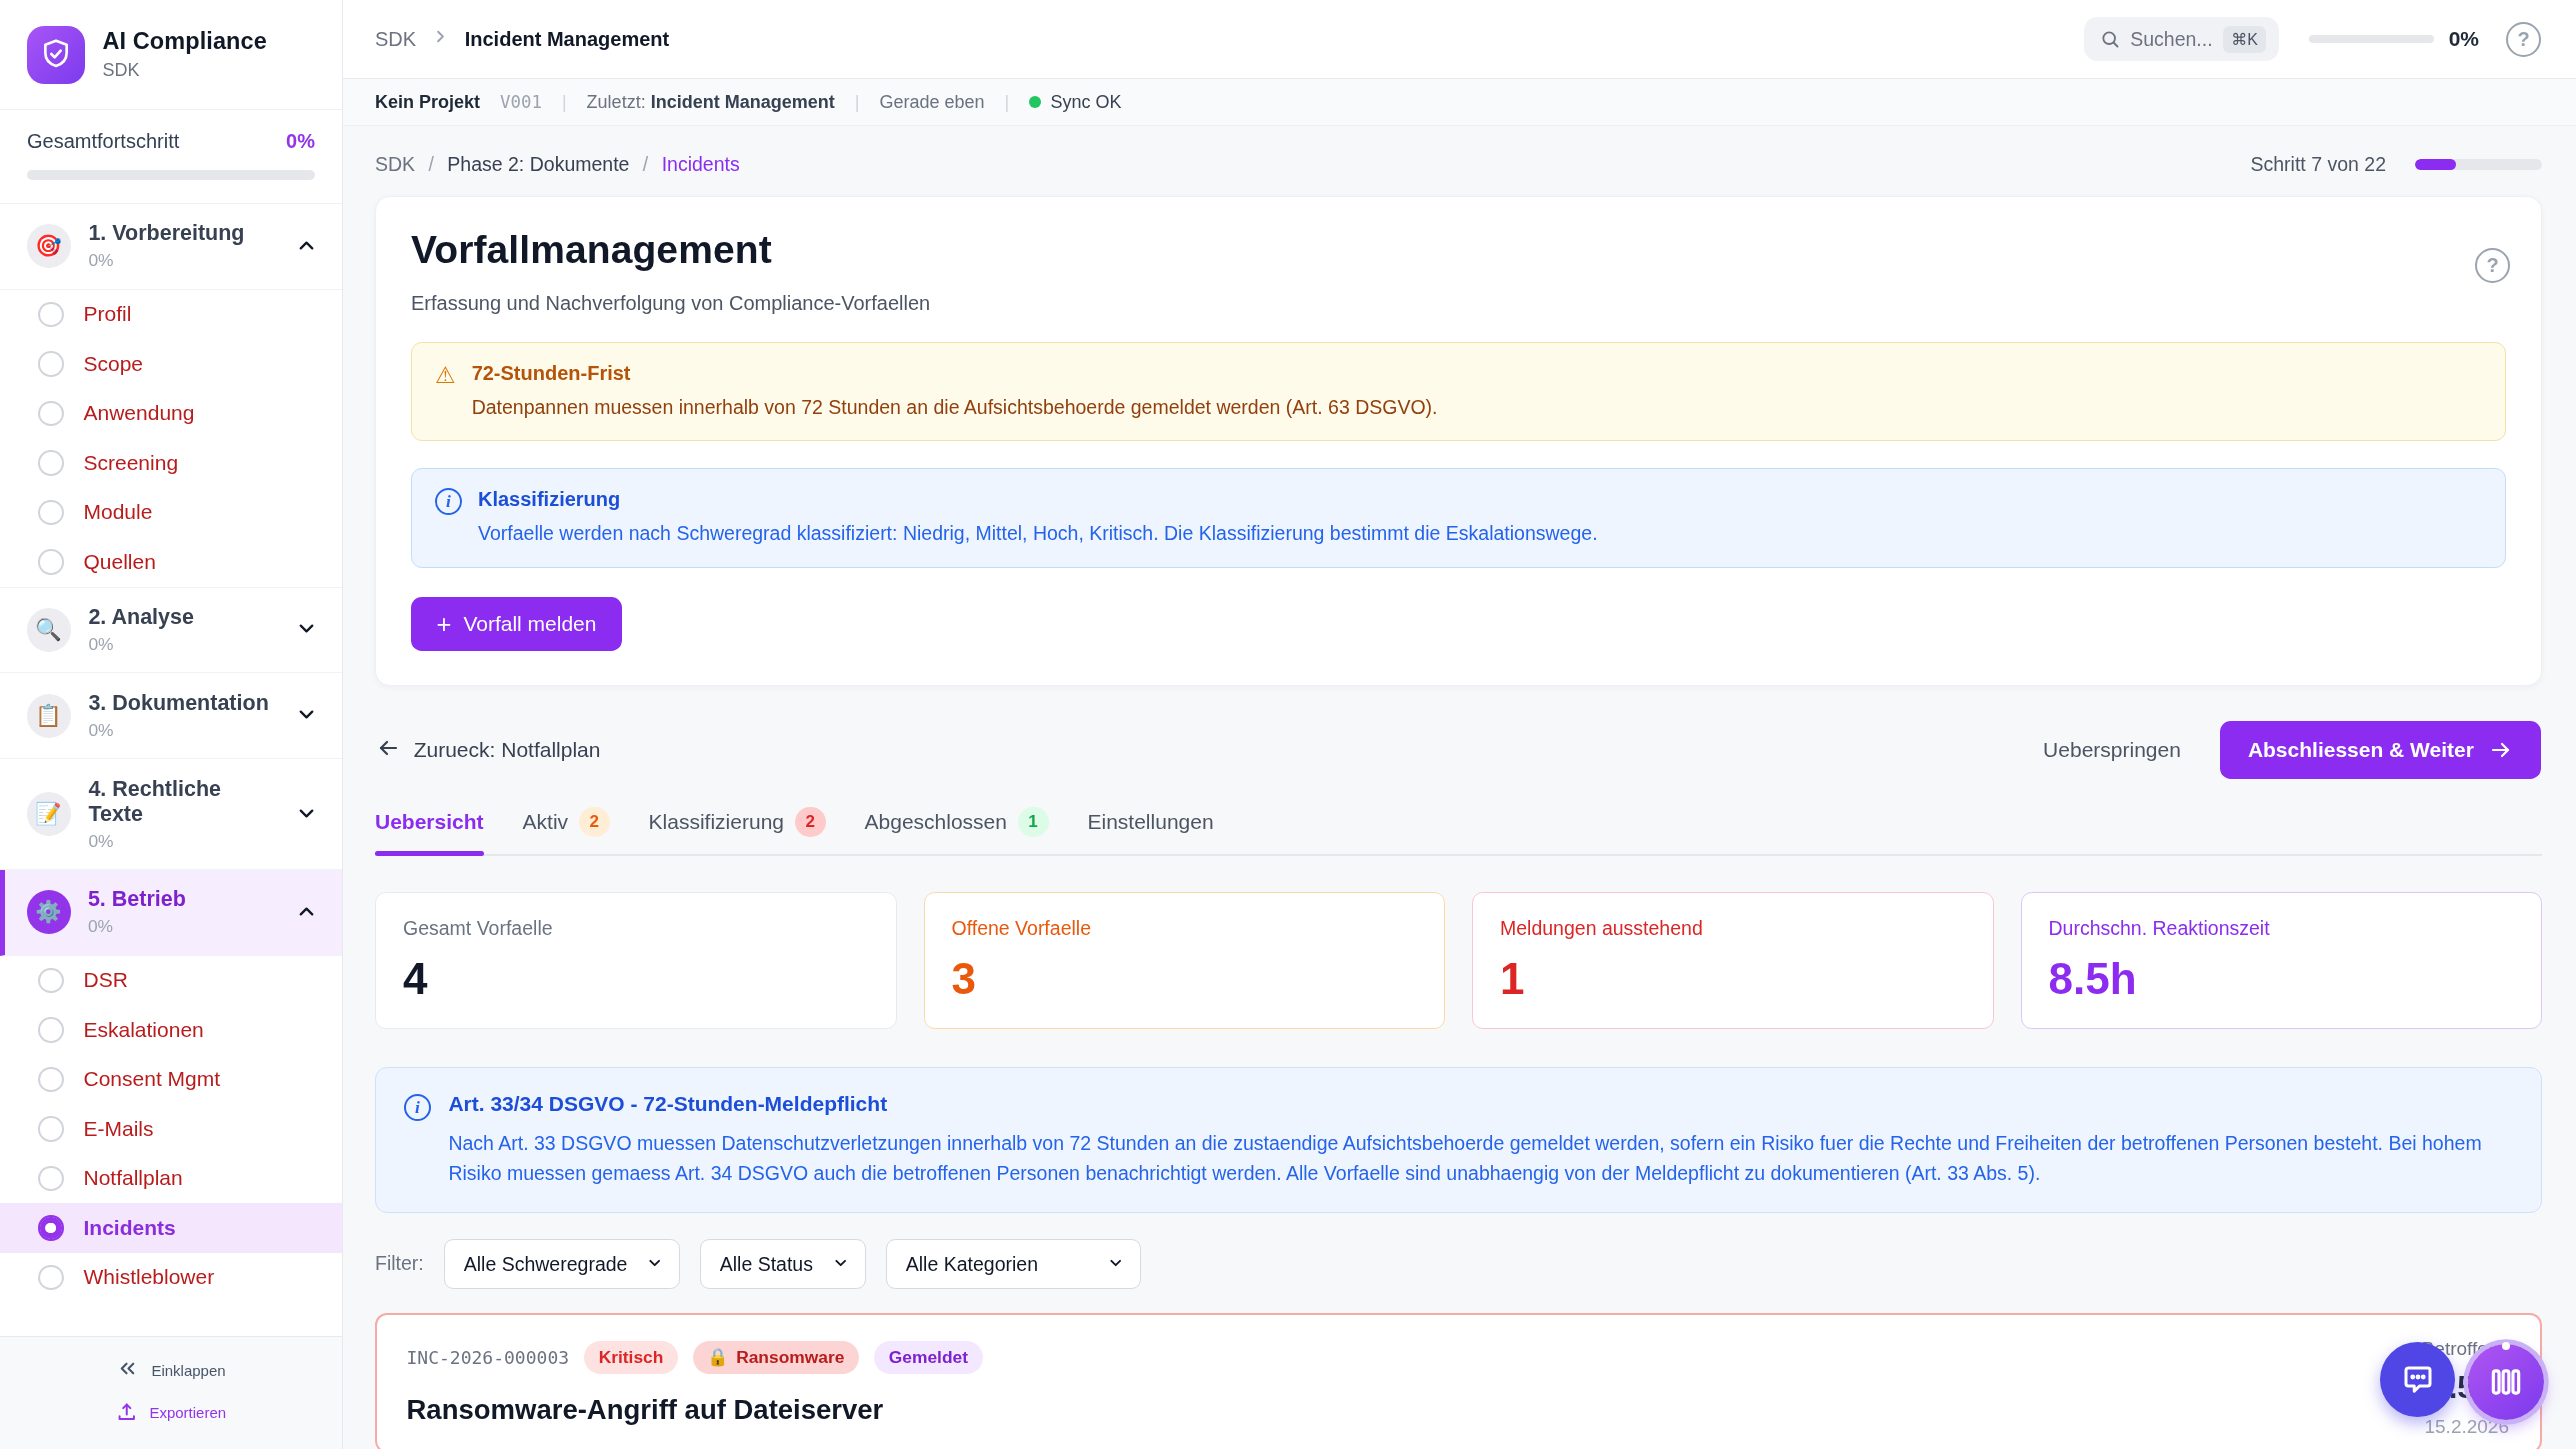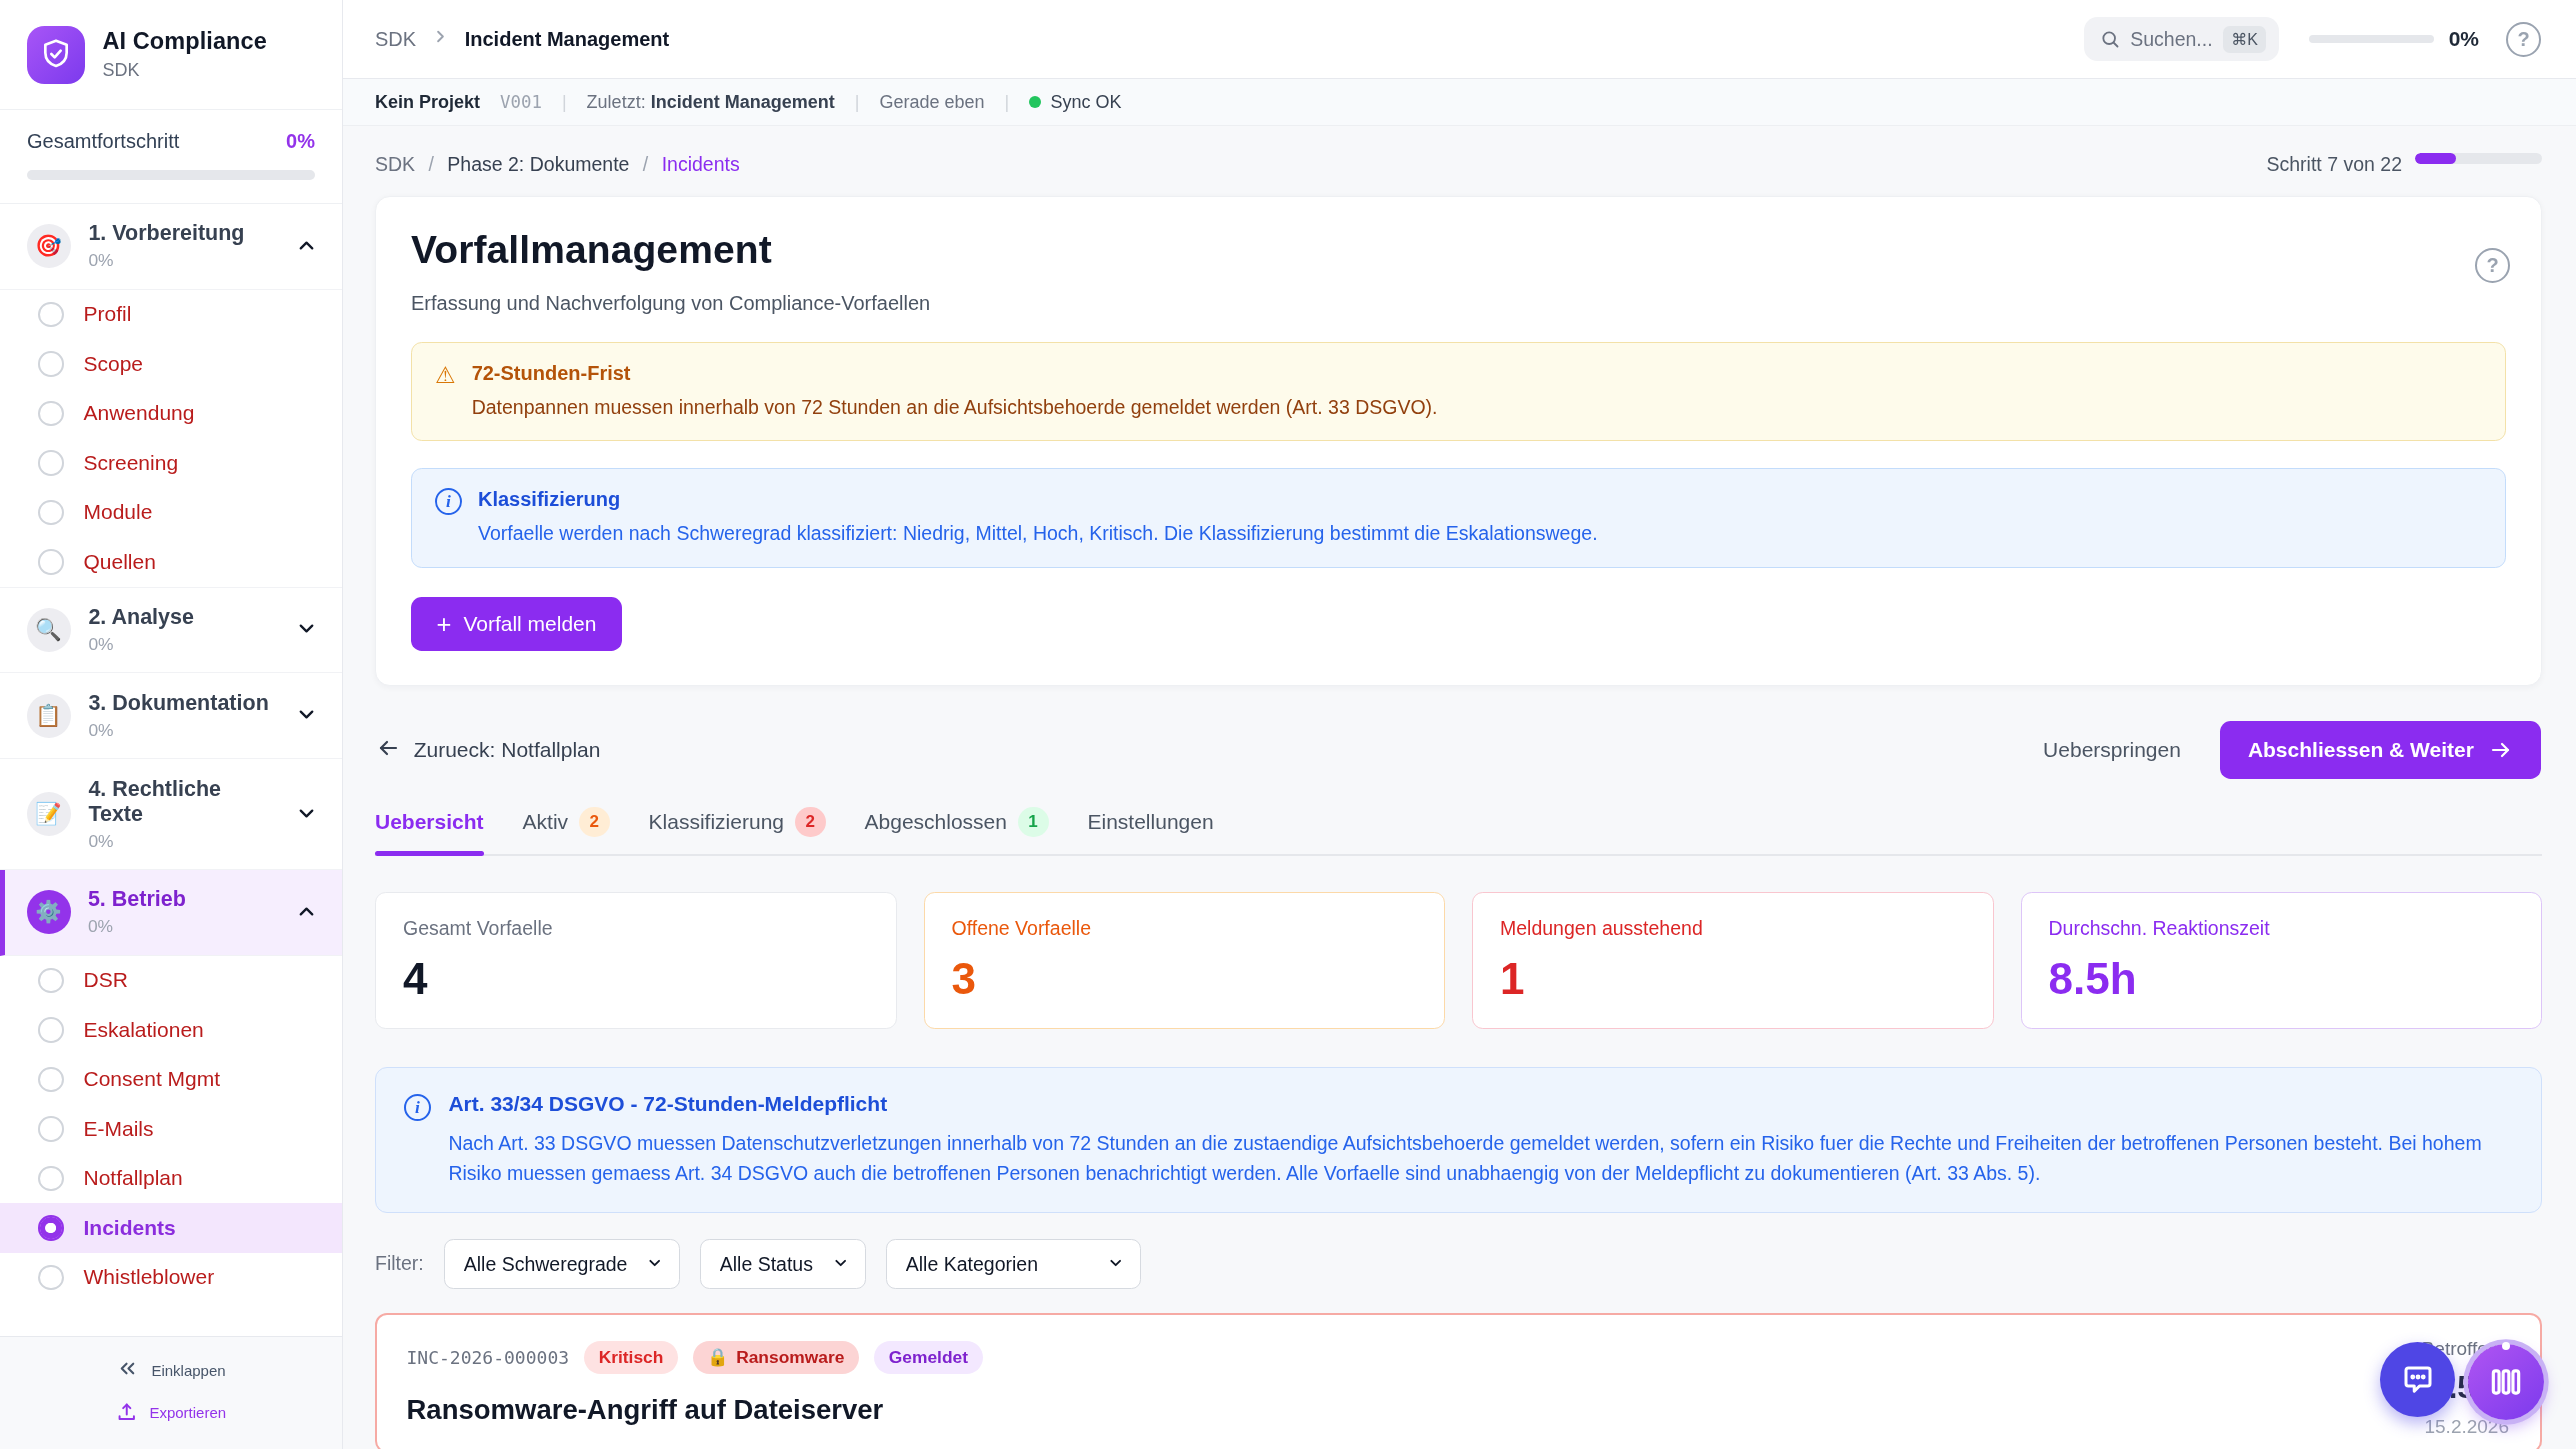--- a/index.html
+++ b/index.html
@@ -87,21 +87,21 @@
   .sync-dot { width:12px; height:12px; border-radius:50%; background:#22c55e; }
 
   .content { flex:1; overflow:hidden; padding:27px 34px 0 32px; }
 
   .crumbrow { display:flex; align-items:center; margin-bottom:20px; }
   .crumbs { display:flex; align-items:center; gap:13.4px; font-size:19.5px; }
   .crumb { color:#6b7280; }
   .crumb.mid { color:#374151; }
   .crumb-sep { color:#9ca3af; }
   .crumb.current { color:#8b2cf0; font-weight:500; }
-  .steps { margin-left:auto; display:flex; gap:13px; }
+  .steps { margin-left:auto; display:flex; align-items:center; gap:29px; }
   .step-label { font-size:19.5px; color:#4b5563; }
   .step-bar { width:127px; height:10.7px; }
 
   .maincard { background:#ffffff; border:0.7px solid #eef0f3; border-radius:14.8px;
     box-shadow:0 1.3px 6.7px rgba(17,24,39,.04); padding:31px 35px 34px; position:relative; }
   .cardhelp { position:absolute; top:51px; right:31px; }
   .card-title { font-size:39px; font-weight:800; color:#111827; letter-spacing:0.1px; }
   .card-sub { font-size:20px; color:#4b5563; margin-top:20px; }
 
   .alert { border-radius:10.7px; padding:19px 23px; display:flex; gap:16px; margin-top:27px; }
@@ -426,21 +426,21 @@
 
     <section class="maincard">
       <div class="cardhelp help-circle" style="margin-left:0;">?</div>
       <h1 class="card-title">Vorfallmanagement</h1>
       <p class="card-sub">Erfassung und Nachverfolgung von Compliance-Vorfaellen</p>
 
       <div class="alert warn">
         <span class="alert-icon">⚠</span>
         <div>
           <div class="alert-title">72-Stunden-Frist</div>
-          <div class="alert-text">Datenpannen muessen innerhalb von 72 Stunden an die Aufsichtsbehoerde gemeldet werden (Art. 33 DSGVO).</div>
+          <div class="alert-text">Datenpannen muessen innerhalb von 72 Stunden an die Aufsichtsbehoerde gemeldet werden (Art. 63 DSGVO).</div>
         </div>
       </div>
 
       <div class="alert infoA">
         <span class="i-circle">i</span>
         <div>
           <div class="alert-title">Klassifizierung</div>
           <div class="alert-text">Vorfaelle werden nach Schweregrad klassifiziert: Niedrig, Mittel, Hoch, Kritisch. Die Klassifizierung bestimmt die Eskalationswege.</div>
         </div>
       </div>

